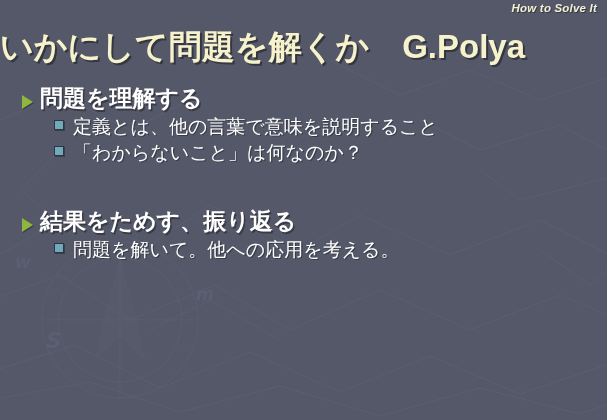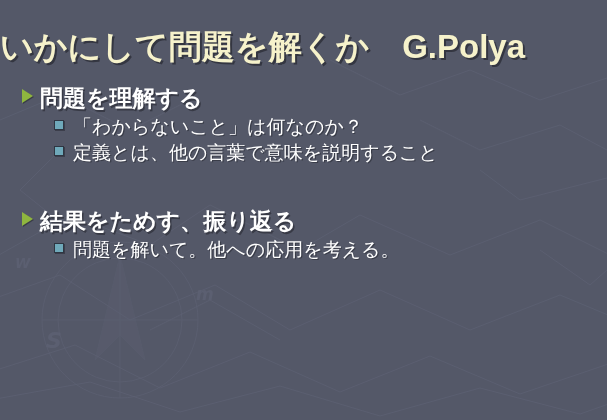--- a/index.html
+++ b/index.html
@@ -59,21 +59,21 @@
     position: absolute;
     top: 86px;
     left: 0;
     width: 607px;
   }
   .group { margin-bottom: 2px; }
   .gap { height: 22px; }
 
   .lvl1 {
     display: flex;
-    align-items: center;
+    align-items: flex-end;
     padding-left: 22px;
     margin-bottom: 2px;
   }
   .tri {
     width: 0; height: 0;
     border-left: 11px solid #8fb63f;
     border-top: 7px solid transparent;
     border-bottom: 7px solid transparent;
     margin-right: 7px;
     position: relative;
@@ -141,37 +141,38 @@
       <path d="M95 360 L120 255 L145 360 L120 335 Z" fill="#5c6072" opacity="0.55"></path>
     </g>
     <g fill="#5e6274" opacity="0.75" font-family="DejaVu Sans, sans-serif" font-style="italic" font-weight="bold">
       <text x="46" y="348" font-size="22">S</text>
       <text x="15" y="268" font-size="14">W</text>
       <text x="196" y="300" font-size="17">m</text>
     </g>
   </svg>
 
   <div class="header-band"></div>
+  <div class="header-title">How to Solve It</div>
 
   <div class="slide-title">いかにして問題を解くか　G.Polya</div>
 
   <div class="body-block">
 
     <div class="group">
       <div class="lvl1">
         <span class="tri"></span>
         <span class="lvl1-text">問題を理解する</span>
       </div>
       <div class="lvl2">
         <span class="sq"></span>
-        <span class="lvl2-text">「わからないこと」は何なのか？</span>
+        <span class="lvl2-text">定義とは、他の言葉で意味を説明すること</span>
       </div>
       <div class="lvl2">
         <span class="sq"></span>
-        <span class="lvl2-text">定義とは、他の言葉で意味を説明すること</span>
+        <span class="lvl2-text">「わからないこと」は何なのか？</span>
       </div>
     </div>
 
     <div class="gap"></div>
 
 
     <div class="gap"></div>
 
     <div class="group">
       <div class="lvl1">

